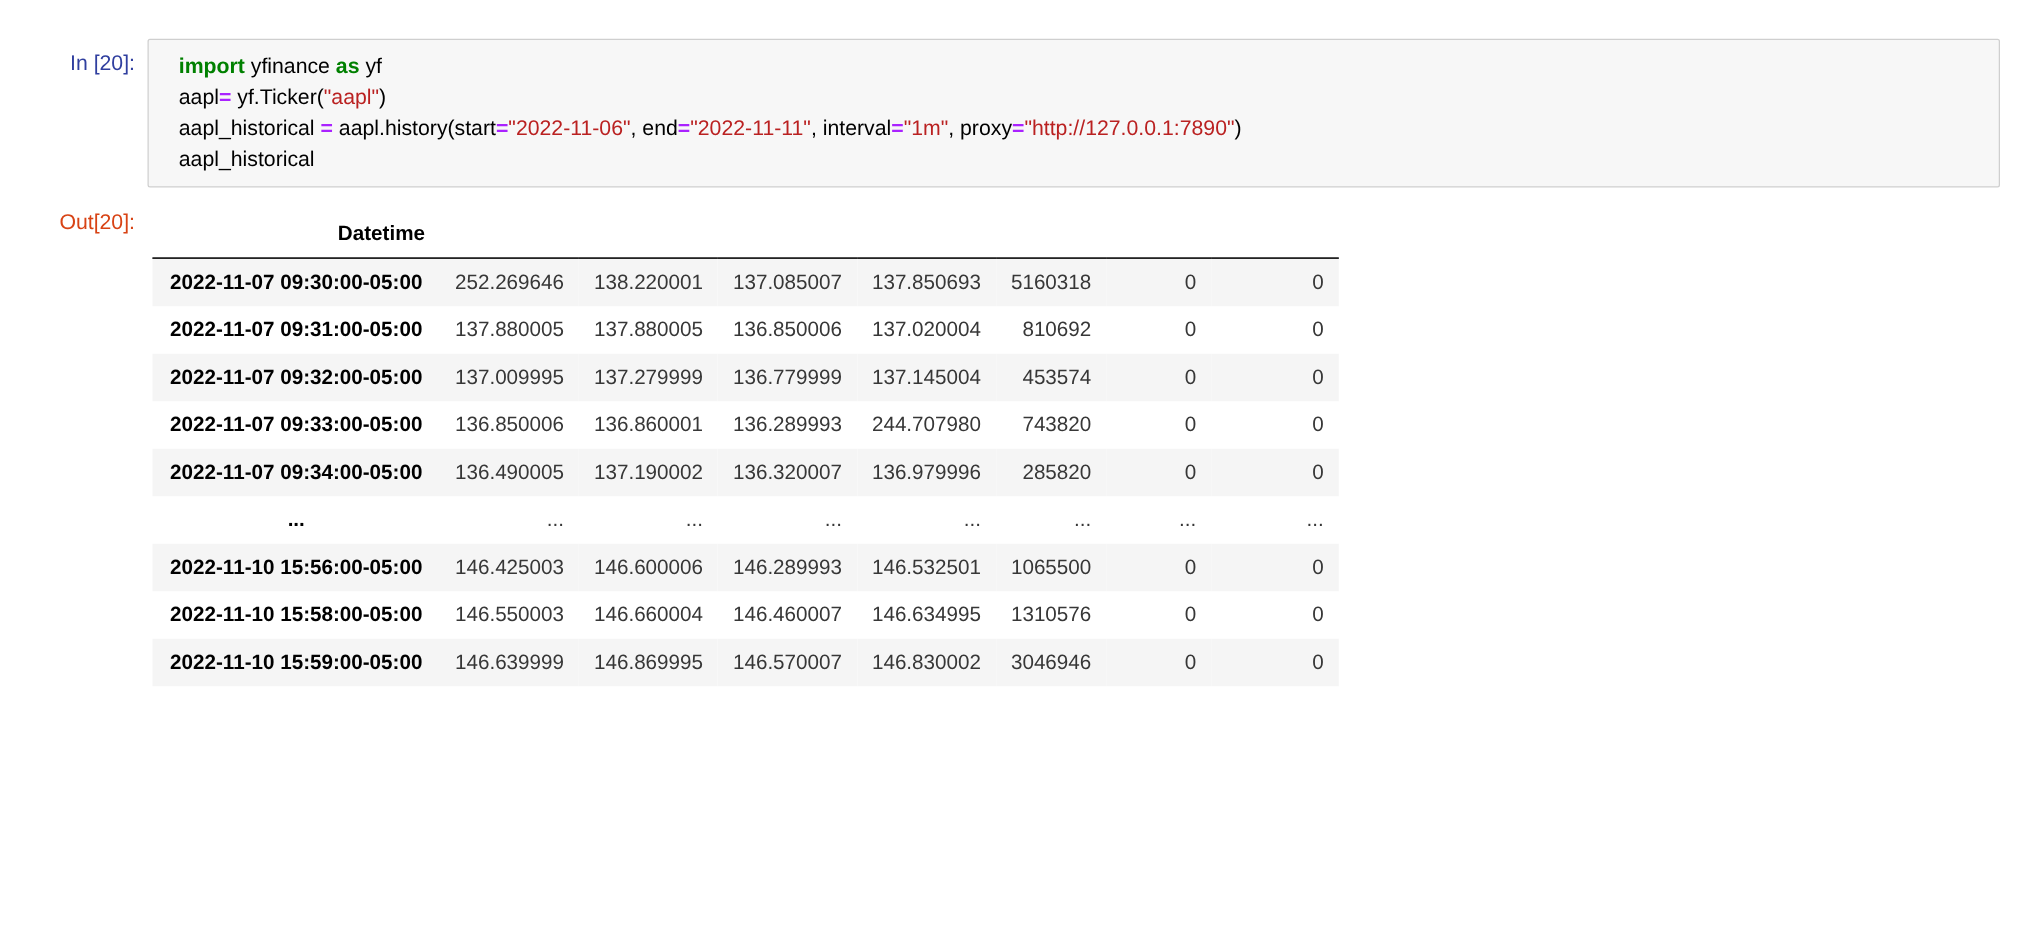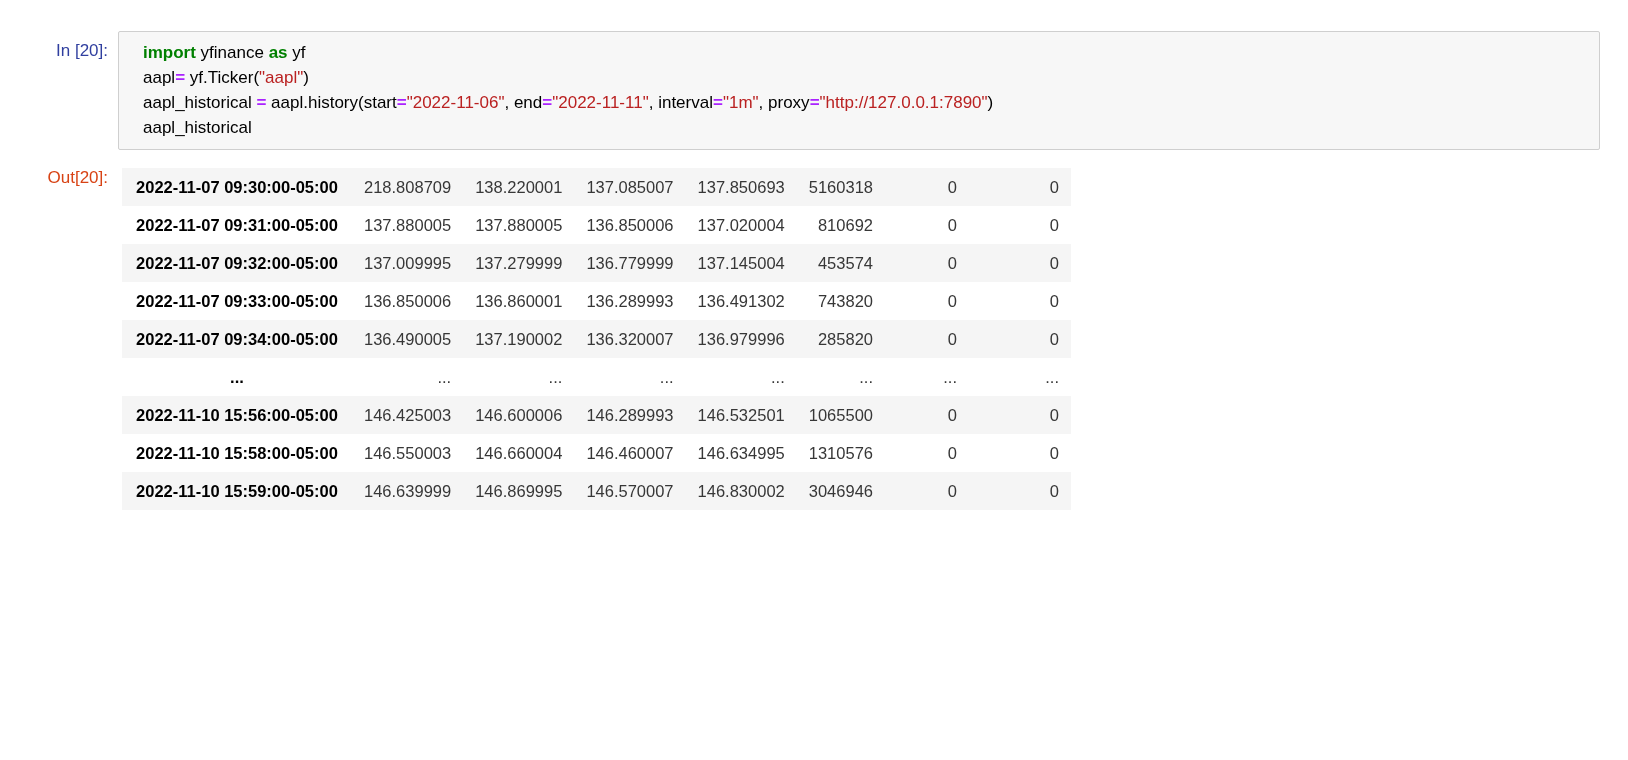--- a/index.html
+++ b/index.html
@@ -79,25 +79,35 @@
         <div class="code-line"><span class="tok-plain">aapl_historical </span><span class="tok-op">=</span><span class="tok-plain"> aapl.history(start</span><span class="tok-op">=</span><span class="tok-str">"2022-11-06"</span><span class="tok-plain">, end</span><span class="tok-op">=</span><span class="tok-str">"2022-11-11"</span><span class="tok-plain">, interval</span><span class="tok-op">=</span><span class="tok-str">"1m"</span><span class="tok-plain">, proxy</span><span class="tok-op">=</span><span class="tok-str">"http://127.0.0.1:7890"</span><span class="tok-plain">)</span></div>
         <div class="code-line"><span class="tok-plain">aapl_historical</span></div>
       </div>
   </div>
 
   <div class="cell-row output-row">
     <div class="prompt prompt-out">Out[20]:</div>
     <div class="output-content">
       <table class="dataframe">
         <thead>
+            <tr class="idx-row">
+              <th>Datetime</th>
+              <th></th>
+              <th></th>
+              <th></th>
+              <th></th>
+              <th></th>
+              <th></th>
+              <th></th>
+            </tr>
           </thead>
         <tbody>
             <tr>
               <th>2022-11-07 09:30:00-05:00</th>
-              <td>218.808709</td>
+              <td>252.269646</td>
               <td>138.220001</td>
               <td>137.085007</td>
               <td>137.850693</td>
               <td>5160318</td>
               <td>0</td>
               <td>0</td>
             </tr>
             <tr>
               <th>2022-11-07 09:31:00-05:00</th>
               <td>137.880005</td>
@@ -116,21 +126,21 @@
               <td>137.145004</td>
               <td>453574</td>
               <td>0</td>
               <td>0</td>
             </tr>
             <tr>
               <th>2022-11-07 09:33:00-05:00</th>
               <td>136.850006</td>
               <td>136.860001</td>
               <td>136.289993</td>
-              <td>136.491302</td>
+              <td>244.707980</td>
               <td>743820</td>
               <td>0</td>
               <td>0</td>
             </tr>
             <tr>
               <th>2022-11-07 09:34:00-05:00</th>
               <td>136.490005</td>
               <td>137.190002</td>
               <td>136.320007</td>
               <td>136.979996</td>

